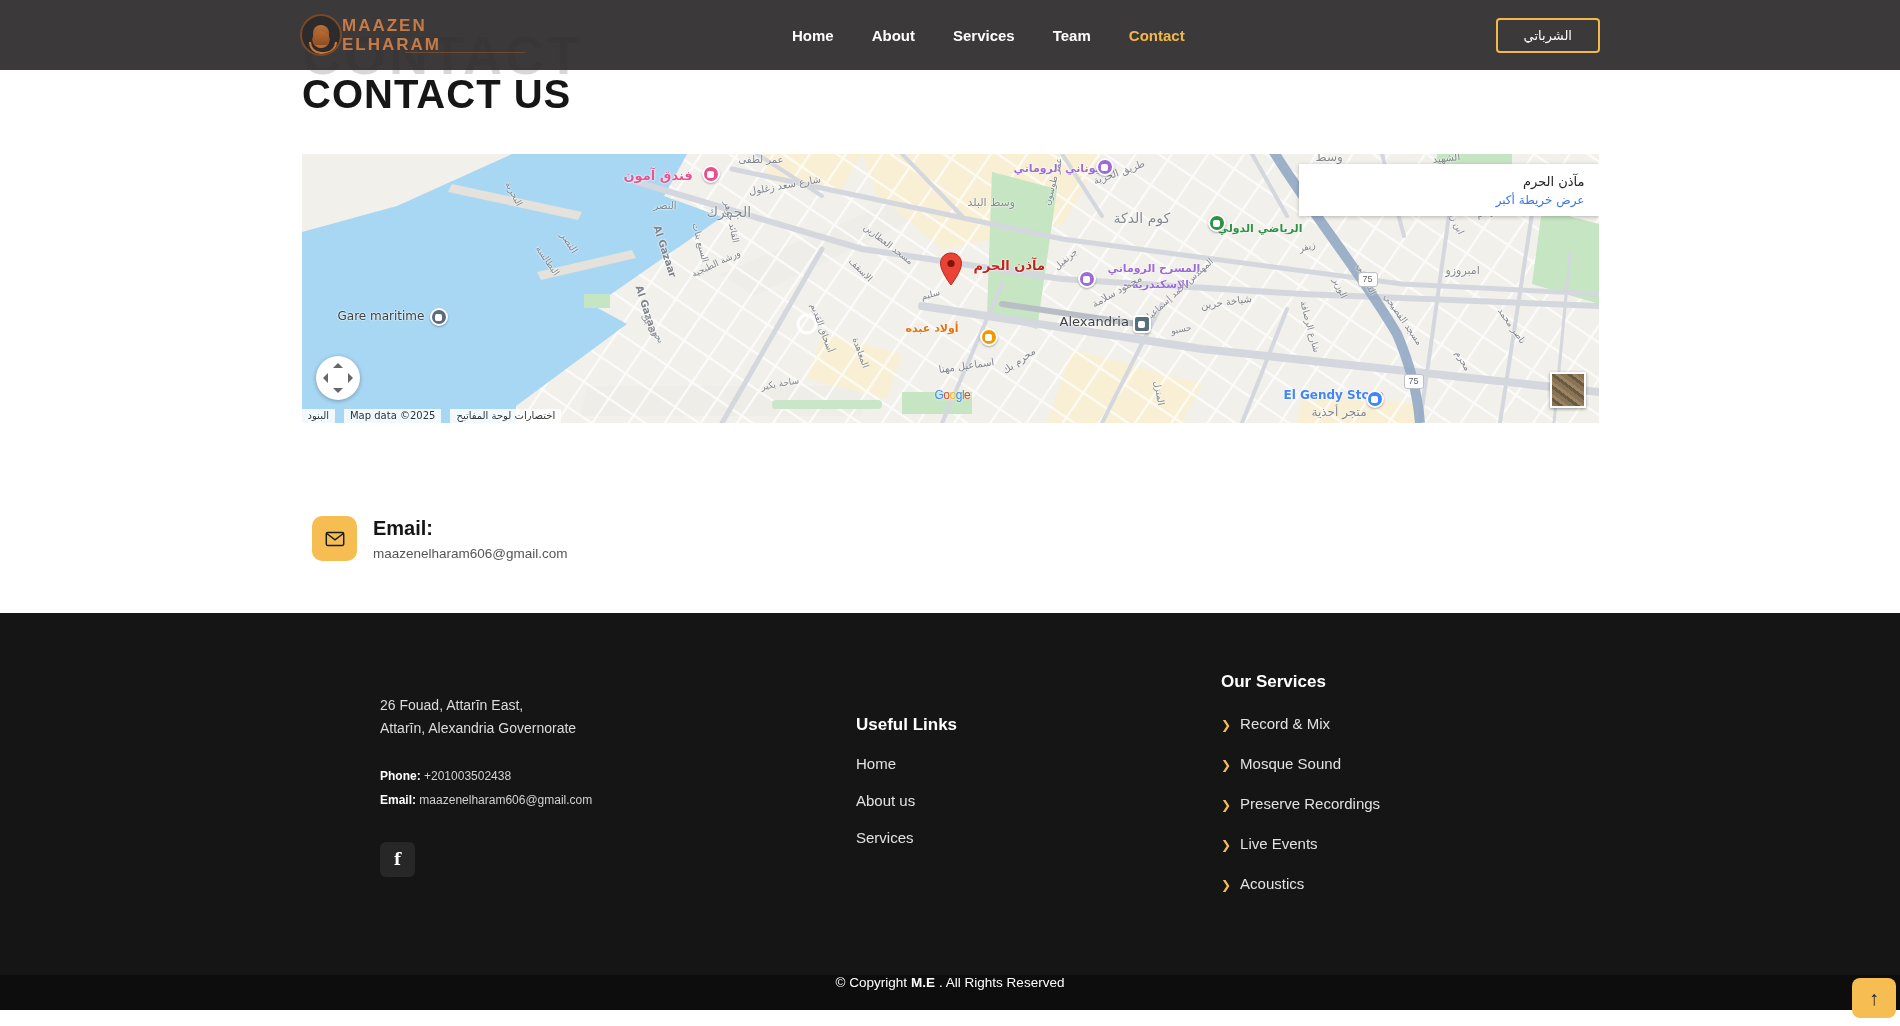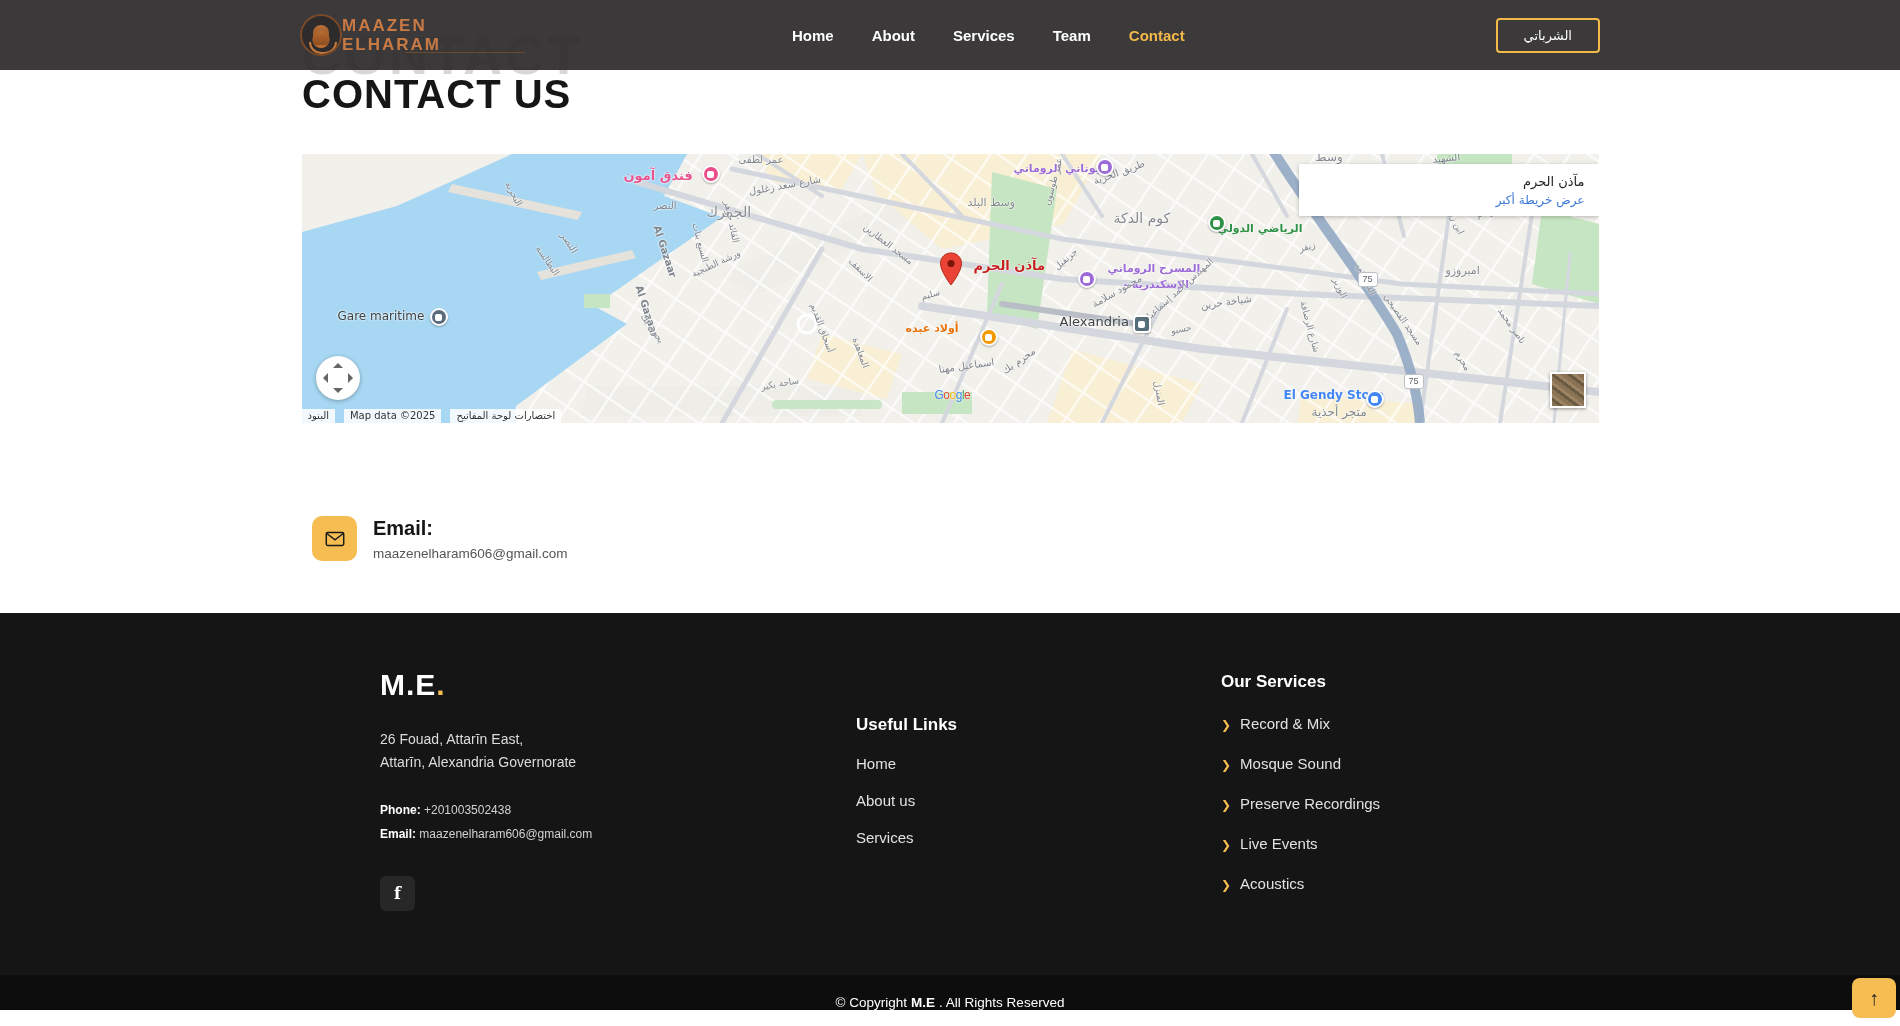--- a/index.html
+++ b/index.html
@@ -92,21 +92,21 @@
             display:flex; align-items:center; justify-content:center; color:#ffffff; font-weight:700;
             font-size:16px; cursor:pointer; font-family:"DejaVu Serif",serif; }
   .f-col2 { padding-top:47px; }
   .f-col h4 { font-size:17px; font-weight:700; margin-bottom:8px; color:#ffffff; }
   .f-links { list-style:none; }
   .f-links li { margin-top:20px; font-size:15px; color:#e2e2e2; cursor:pointer; }
   .f-col3 { padding-top:4px; }
   .f-services { list-style:none; }
   .f-services li { margin-top:23px; font-size:15px; color:#e2e2e2; cursor:pointer; }
   .f-services li .chev { color:#f6bd53; font-size:12px; font-weight:700; margin-right:9px; }
-  .bottom-bar { height:35px; background:#0d0d0d; color:#ffffff; display:flex; align-items:flex-end;
+  .bottom-bar { height:35px; background:#0d0d0d; color:#ffffff; display:flex; align-items:flex-start;
                 justify-content:center; font-size:13.5px; }
   .bottom-bar b { margin:0 4px; }
   .scroll-top { position:absolute; left:1852px; top:978px; width:44px; height:40px; border-radius:8px;
                 background:#f6bd53; border:none; color:#222; font-size:20px; cursor:pointer; z-index:30;
                 display:flex; align-items:center; justify-content:center; }
 </style>
 </head>
 <body>
 
 <div class="header">
@@ -289,23 +289,20 @@
     <div>
       <h3>Email:</h3>
       <p>maazenelharam606@gmail.com</p>
     </div>
   </div>
 </div>
 
 <div class="footer">
   <div class="footer-inner">
     <div class="f-col">
-      <div class="brand">
-        <span>M.E</span><span class="dot">.</span>
-      </div>
       <div class="f-address">
         <span>26 Fouad, Attarīn East,</span><br>
         <span>Attarīn, Alexandria Governorate</span>
       </div>
       <div class="f-contact">
         <b>Phone:</b> <span>+201003502438</span><br>
         <b>Email:</b> <span>maazenelharam606@gmail.com</span>
       </div>
       <div class="fb-btn">f</div>
     </div>

